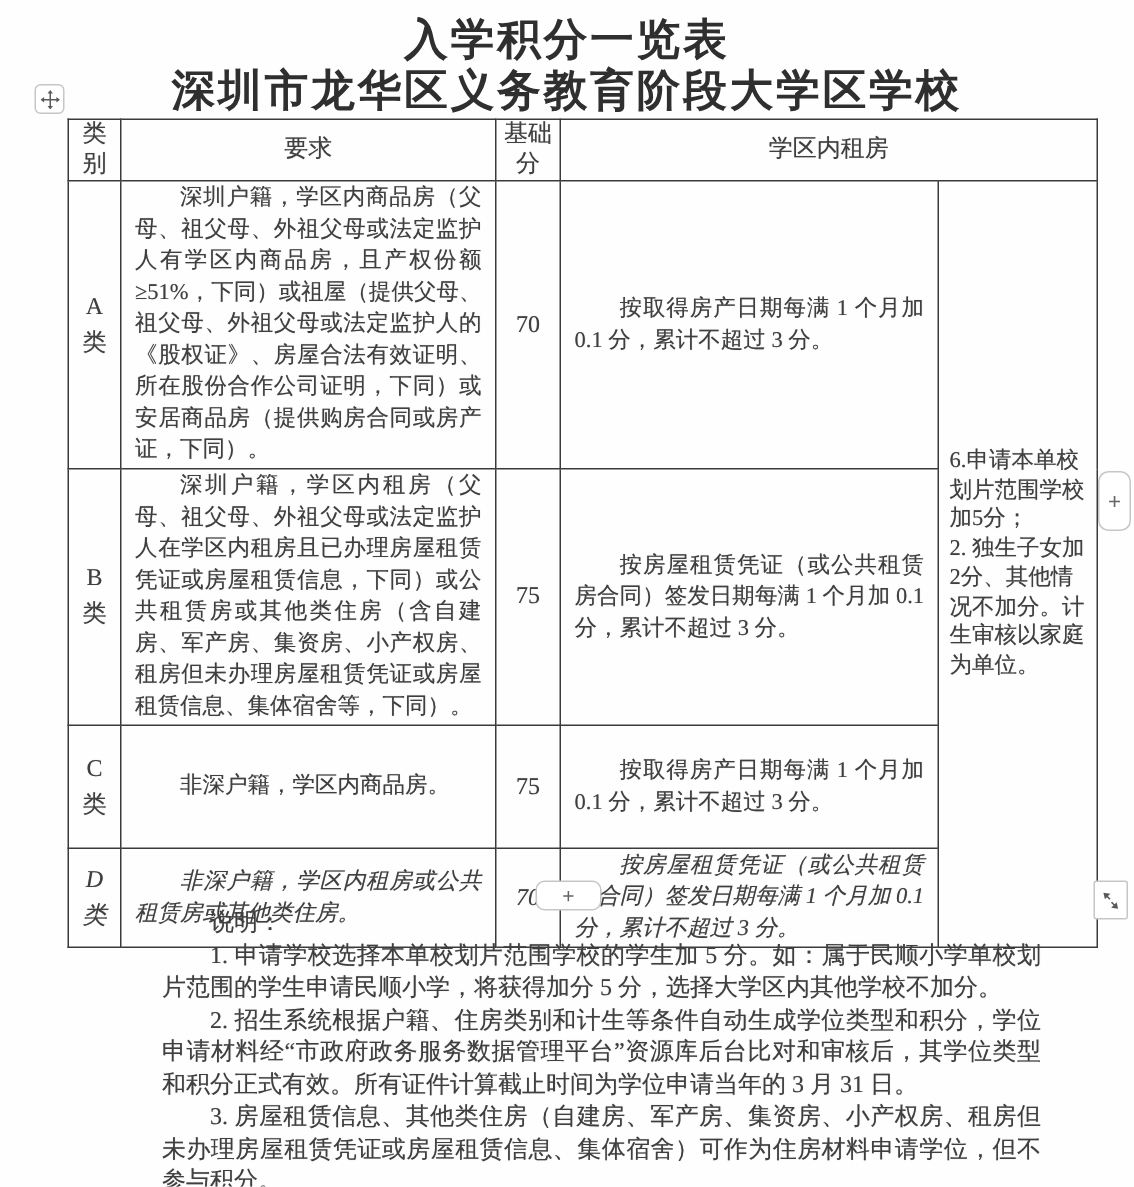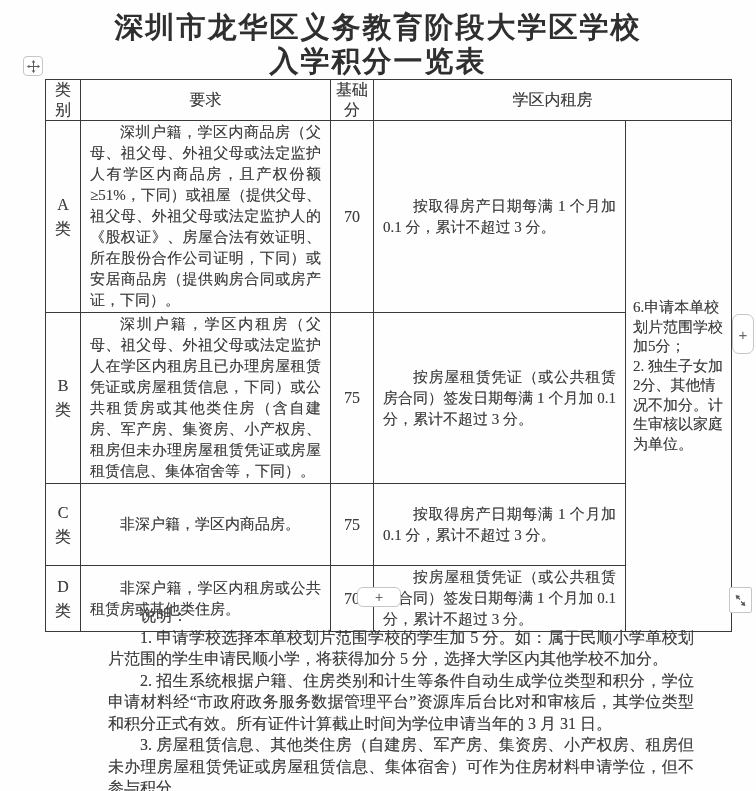--- a/index.html
+++ b/index.html
@@ -26,21 +26,21 @@
     border:1px solid #3a3a3a;
     font-weight:normal;
     vertical-align:middle;
     font-size:16px;
     text-shadow:0 0 .5px rgba(63,63,63,.55);
   }
   tr.r-head { height:41px; }
   tr.r-a { height:172px; }
   tr.r-b { height:152px; }
   tr.r-c { height:82px; }
-  tr.r-d { height:63px; }
+  tr.r-d { height:63px;font-style:italic; }
   .score-table th { text-align:center; line-height:20px; padding:0 2px; }
   td.cat-cell { text-align:center; }
   td.cat-cell .cat { display:inline-block; width:18px; word-break:break-all; line-height:24px; }
   td.req-cell, td.bonus-cell {
     padding:1px 9px; text-align:justify; text-indent:2em;
     font-size:15px; line-height:21px; overflow:hidden;
   }
   td.score-cell { text-align:center; font-size:16px; }
   td.note-cell {
     padding:0 7px; font-size:15px; line-height:19.5px;
@@ -64,22 +64,22 @@
   .move-handle  { left:23px;  top:56px;  width:20px; height:20px; border-radius:4px; }
   .add-col-btn  { left:732px; top:314px; width:22px; height:40px; border-radius:7px; font-size:15px; }
   .add-row-btn  { left:357px; top:587px; width:44px; height:20px; border-radius:6px; font-size:14px; }
   .resize-handle{ left:729px; top:587px; width:23px; height:26px; border-radius:2px; }
   .icon { display:block; }
 </style>
 </head>
 <body>
 
 <div class="title">
+  <div>入学积分一览表</div>
   <div>深圳市龙华区义务教育阶段大学区学校</div>
-  <div>入学积分一览表</div>
 </div>
 
 <button class="ctrl move-handle" title="">
   <svg class="icon" width="13" height="13" viewBox="0 0 13 13">
     <path d="M6.5 1.5 L6.5 11.5 M1.5 6.5 L11.5 6.5" stroke="#5a5a5a" stroke-width="1" fill="none"></path>
     <path d="M6.5 0 L4.7 2.4 H8.3 Z" fill="#5a5a5a"></path>
     <path d="M6.5 13 L4.7 10.6 H8.3 Z" fill="#5a5a5a"></path>
     <path d="M0 6.5 L2.4 4.7 V8.3 Z" fill="#5a5a5a"></path>
     <path d="M13 6.5 L10.6 4.7 V8.3 Z" fill="#5a5a5a"></path>
   </svg>

